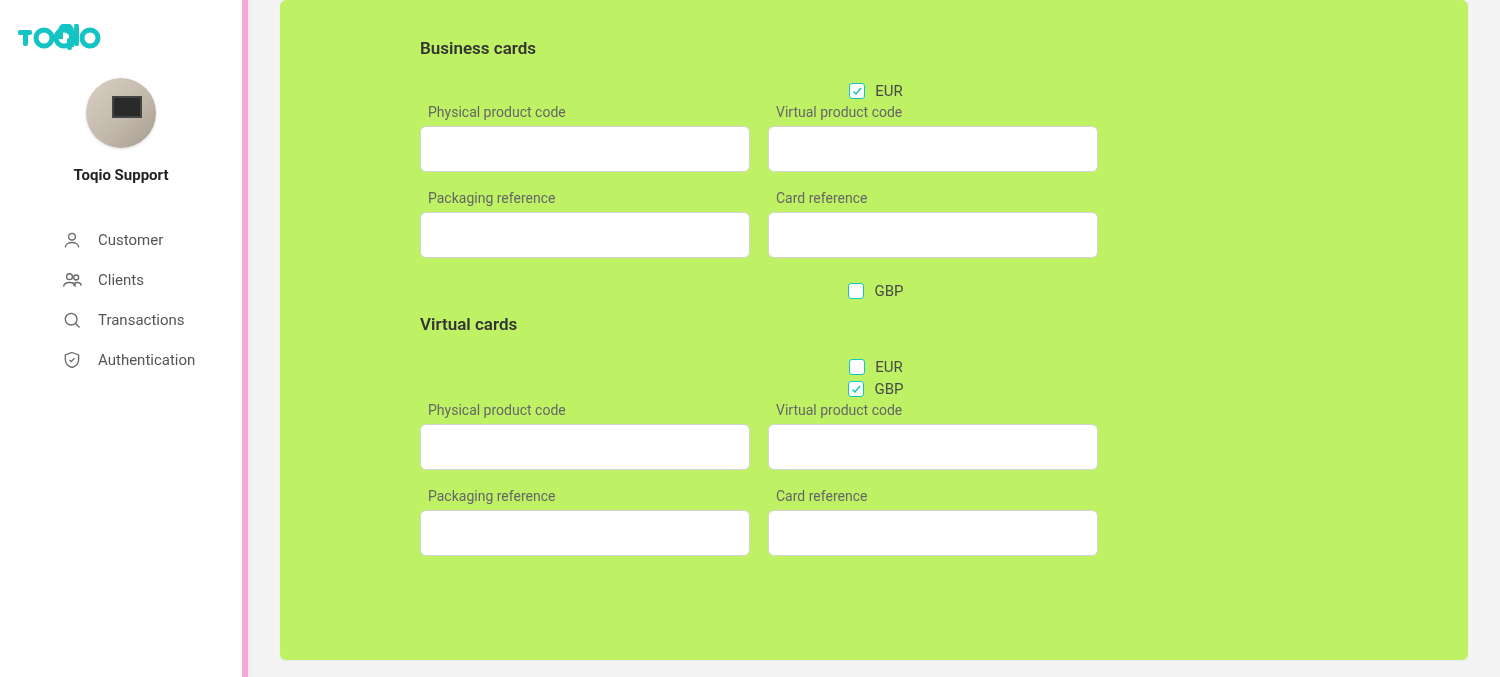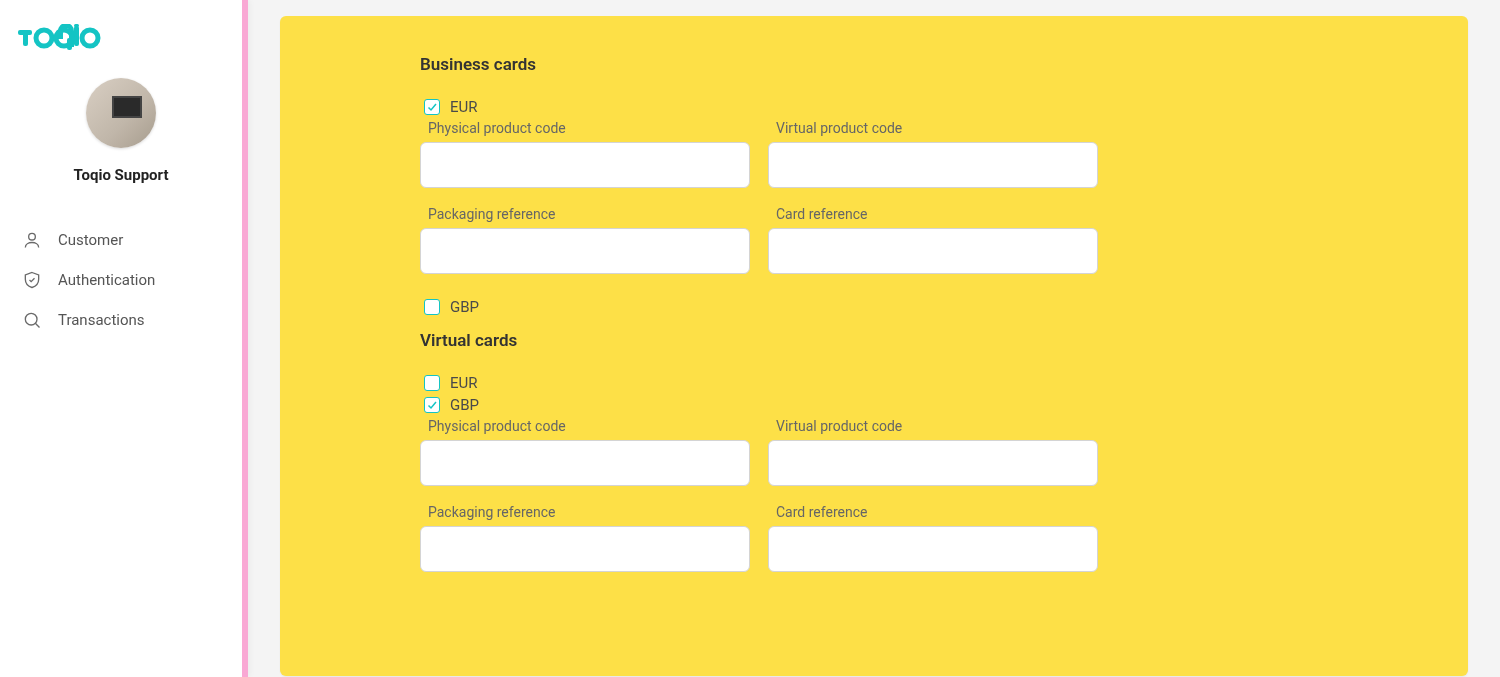--- a/index.html
+++ b/index.html
@@ -52,21 +52,21 @@
       background: #2a2a2a;
       border:2px solid #444;
     }
     .profile-name {
       margin-top: 18px;
       font-size: 15px;
       font-weight: 700;
       color: #222;
     }
 
-    .nav { padding: 18px 0; }
+    .nav { padding: 18px 0; margin-left: 40px; }
     .nav-item {
       display: flex;
       align-items: center;
       gap: 16px;
       padding: 10px 22px;
       font-size: 15px;
       color: #555;
       cursor: pointer;
     }
     .nav-icon {
@@ -78,41 +78,42 @@
     .nav-icon svg { width:20px; height:20px; stroke:currentColor; fill:none; stroke-width:1.6; }
 
     
     .main {
       flex: 1;
       background: #f4f4f4;
       padding: 0 32px 20px 32px;
       overflow: auto;
     }
     .card {
-      background: #fde047;
+      background: #bef264;
       border-radius: 6px;
       box-shadow: 0 1px 2px rgba(0,0,0,0.06);
-      margin: 16px 0 18px 0;
+      margin: 0 0 18px 0;
       padding: 38px 140px 50px 140px;
       min-height: 660px;
     }
 
     .section-title {
       font-size: 17px;
       font-weight: 600;
       color: #333;
       margin-bottom: 24px;
     }
 
     .check-row {
       display: flex;
       align-items: center;
       gap: 10px;
       padding-left: 4px;
       margin: 4px 0;
+      justify-content: center;
     }
     .check-box {
       width: 16px; height: 16px;
       border: 1.6px solid #14c4c4;
       border-radius: 3px;
       display: inline-flex;
       align-items: center;
       justify-content: center;
       cursor: pointer;
       background:#fff;
@@ -182,42 +183,53 @@
     <div class="nav-item">
       <span class="nav-icon">
         <svg viewBox="0 0 24 24">
             <circle cx="12" cy="8" r="4"></circle>
             <path d="M4 21c0-4 4-6 8-6s8 2 8 6"></path>
           </svg>
       </span>
       <span>Customer</span>
     </div>
 
-
+    <div class="nav-item">
+      <span class="nav-icon">
+        <svg viewBox="0 0 24 24">
+            <circle cx="9" cy="8" r="3.5"></circle>
+            <circle cx="17" cy="9" r="3"></circle>
+            <path d="M2 20c0-3.5 3.5-5 7-5s7 1.5 7 5"></path>
+            <path d="M14 19c0-2.5 2-4 4.5-4S23 16.5 23 19"></path>
+          </svg>
+      </span>
+      <span>Clients</span>
+    </div>
+
+
+    <div class="nav-item">
+      <span class="nav-icon">
+        <svg viewBox="0 0 24 24">
+            <circle cx="11" cy="11" r="7"></circle>
+            <line x1="21" y1="21" x2="16" y2="16"></line>
+          </svg>
+      </span>
+      <span>Transactions</span>
+    </div>
 
     <div class="nav-item">
       <span class="nav-icon">
         <svg viewBox="0 0 24 24">
             <path d="M12 3l8 3v5c0 5-3.5 8.5-8 10-4.5-1.5-8-5-8-10V6l8-3z"></path>
             <path d="M9 12l2 2 4-4"></path>
           </svg>
       </span>
       <span>Authentication</span>
     </div>
 
-    <div class="nav-item">
-      <span class="nav-icon">
-        <svg viewBox="0 0 24 24">
-            <circle cx="11" cy="11" r="7"></circle>
-            <line x1="21" y1="21" x2="16" y2="16"></line>
-          </svg>
-      </span>
-      <span>Transactions</span>
-    </div>
-
 
   </nav>
 </aside>
 
 <main class="main">
   <div class="card">
 
     <div class="section-title">Business cards</div>
 
     <div class="check-row">

